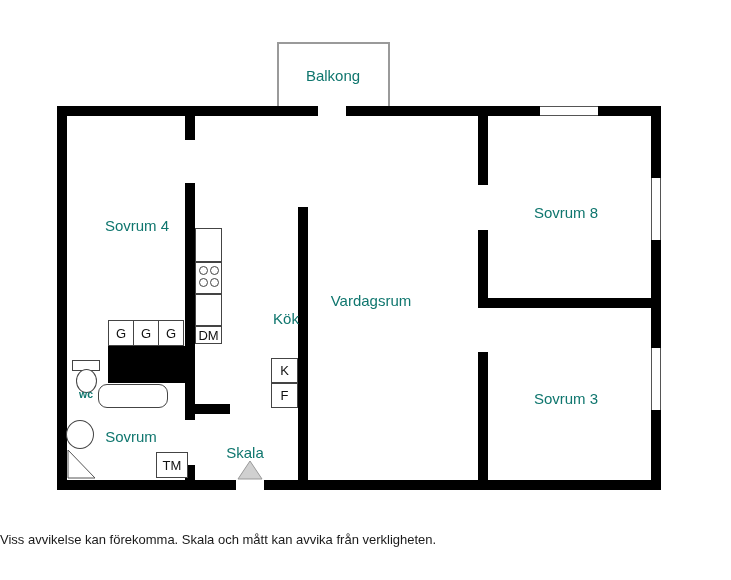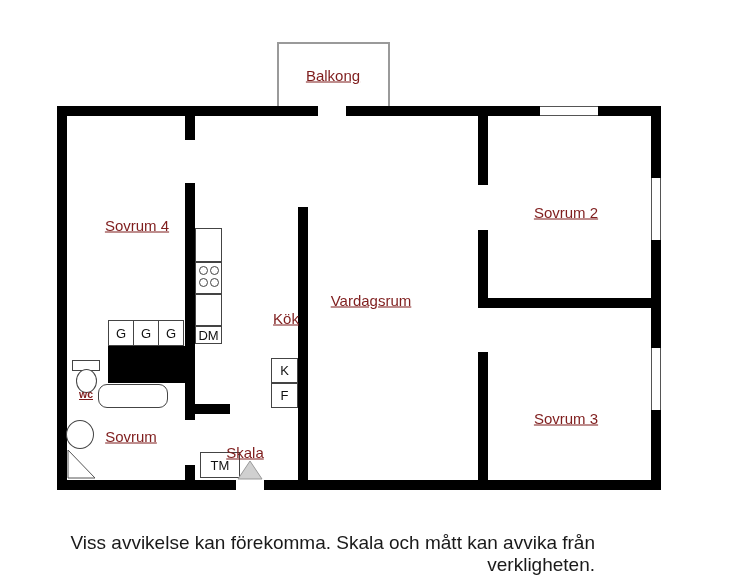--- a/index.html
+++ b/index.html
@@ -7,24 +7,24 @@
   .plan{position:relative;width:731px;height:580px;background:#ffffff;overflow:hidden;}
   .wall{position:absolute;background:#000000;}
   .window-h{position:absolute;background:#ffffff;border-top:1px solid #555;border-bottom:1px solid #555;box-sizing:border-box;}
   .window-v{position:absolute;background:#ffffff;border-left:1px solid #555;border-right:1px solid #555;box-sizing:border-box;}
   .balcony{position:absolute;border:2px solid #9a9a9a;border-bottom:none;box-sizing:border-box;background:#ffffff;}
   .fixture{position:absolute;background:#ffffff;border:1px solid #444;box-sizing:border-box;}
   .fbox{display:flex;align-items:center;justify-content:center;font-size:13px;color:#111;}
   .round{border-radius:50%;}
   .tub{border-radius:9px;}
   .burner{position:absolute;width:9px;height:9px;border:1px solid #444;border-radius:50%;box-sizing:border-box;background:#fff;}
-  .label{position:absolute;transform:translate(-50%,-50%);font-size:15px;white-space:nowrap;color:#7f1d1d;text-decoration:underline;}
+  .label{position:absolute;transform:translate(-50%,-50%);font-size:15px;white-space:nowrap;color:#0f766e;}
   .label-wc{font-size:10.5px;font-weight:bold;margin-top:40px;}
   .svgfix{position:absolute;}
-  .disclaimer{position:absolute;left:0;top:532px;width:595px;text-align:right;font-size:19px;color:#1a1a1a;}
+  .disclaimer{position:absolute;left:0;top:532px;width:595px;text-align:left;font-size:13px;color:#1a1a1a;}
 </style>
 </head>
 <body>
 
 <div class="plan">
 
   <div class="balcony" style="left:277px;top:42px;width:113px;height:64px;"></div>
   <span class="label" style="left:333px;top:75px;">Balkong</span>
 
   <div class="wall" style="left:57px;top:106px;width:261px;height:10px;"></div>
@@ -70,29 +70,29 @@
   <div class="fixture fbox" style="left:133px;top:320px;width:26px;height:26px;">G</div>
   <div class="fixture fbox" style="left:158px;top:320px;width:26px;height:26px;">G</div>
 
   <div class="fixture" style="left:72px;top:360px;width:28px;height:11px;"></div>
   <div class="fixture round" style="left:76px;top:369px;width:21px;height:24px;"></div>
   <div class="fixture tub" style="left:98px;top:384px;width:70px;height:24px;"></div>
   <div class="fixture round" style="left:66px;top:420px;width:28px;height:29px;"></div>
   <svg class="svgfix" style="left:67px;top:449px;" width="30" height="30">
     <polygon points="1,1 1,29 28,29" fill="#ffffff" stroke="#555" stroke-width="1"></polygon>
   </svg>
-  <div class="fixture fbox" style="left:156px;top:452px;width:40px;height:26px;margin-left:44px;">TM</div>
+  <div class="fixture fbox" style="left:156px;top:452px;width:32px;height:26px;">TM</div>
 
   <svg class="svgfix" style="left:236px;top:460px;" width="28" height="20">
     <polygon points="14,1 2,19 26,19" fill="#d0d0d0" stroke="#999" stroke-width="1"></polygon>
   </svg>
 
   <span class="label" style="left:137px;top:225px;">Sovrum 4</span>
-  <span class="label" style="left:566px;top:212px;">Sovrum 2</span>
-  <span class="label" style="left:566px;top:398px;margin-top:20px;">Sovrum 3</span>
+  <span class="label" style="left:566px;top:212px;">Sovrum 8</span>
+  <span class="label" style="left:566px;top:398px;">Sovrum 3</span>
   <span class="label" style="left:371px;top:300px;">Vardagsrum</span>
   <span class="label" style="left:246px;top:318px;margin-left:40px;">Kök</span>
   <span class="label" style="left:245px;top:452px;">Skala</span>
   <span class="label" style="left:131px;top:436px;">Sovrum</span>
   <span class="label label-wc" style="left:86px;top:354px;">wc</span>
 
   <div class="disclaimer">Viss avvikelse kan förekomma. Skala och mått kan avvika från verkligheten.</div>
 
 </div>
 

